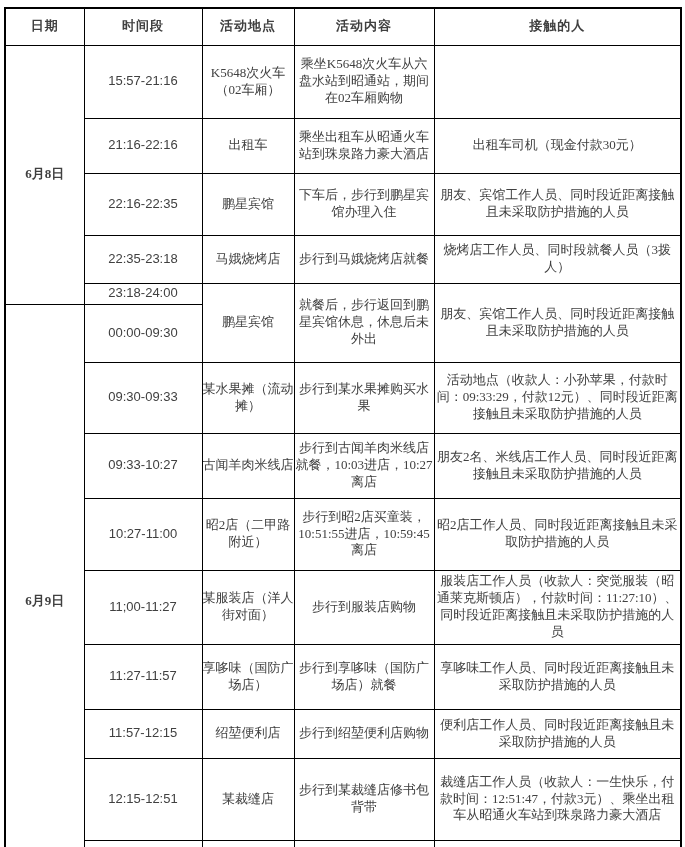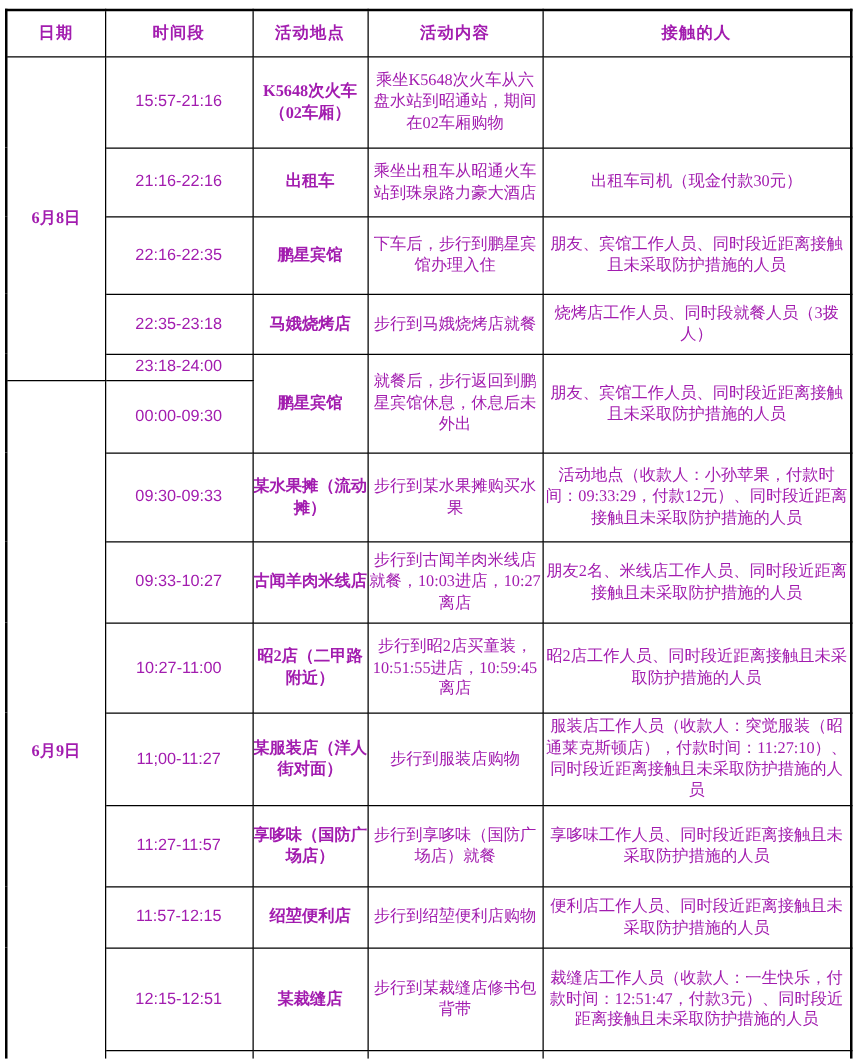--- a/index.html
+++ b/index.html
@@ -1,26 +1,26 @@
 <!DOCTYPE html>
 <html><head>
 <meta charset="utf-8">
 <style>
   html,body{margin:0;padding:0;background:#ffffff;}
   #page{position:relative;width:685px;height:847px;background:#ffffff;overflow:hidden;
-        font-family:"Liberation Serif","DejaVu Serif",serif;color:#a21caf;}
+        font-family:"Liberation Serif","DejaVu Serif",serif;color:#404040;}
   table.itin{position:absolute;left:4px;top:7px;width:676px;
              border-collapse:collapse;table-layout:fixed;
              border:2px solid #000;}
   table.itin td,table.itin th{border:1px solid #000;text-align:center;vertical-align:middle;
              font-size:13px;line-height:1.3;padding:0;overflow:hidden;
              word-break:break-word;}
   th.hd{font-size:15px;font-weight:bold;letter-spacing:1px;}
   td.time{font-family:Liberation Sans, sans-serif;font-size:12px;}
-  td.place{padding:0 14px;font-weight:bold;}
+  td.place{padding:0 14px;}
   td.activity{padding:0 21px;margin-top:33px;}
   td.contacts{padding:0 15px;}
   td.date{font-size:13px;font-weight:bold;}
   td.date-late{vertical-align:top;padding-top:426px;}
   col.c-date{width:79px;}
   col.c-time{width:118px;}
   col.c-place{width:92px;}
   col.c-activity{width:140px;}
   col.c-contacts{width:247px;}
 </style>
@@ -126,21 +126,21 @@
       <td class="time">11:57-12:15</td>
       <td class="place">绍堃便利店</td>
       <td class="activity">步行到绍堃便利店购物</td>
       <td class="contacts">便利店工作人员、同时段近距离接触且未采取防护措施的人员</td>
     </tr>
 
     <tr style="height:82px">
       <td class="time">12:15-12:51</td>
       <td class="place">某裁缝店</td>
       <td class="activity">步行到某裁缝店修书包背带</td>
-      <td class="contacts">裁缝店工作人员（收款人：一生快乐，付款时间：12:51:47，付款3元）、同时段近距离接触且未采取防护措施的人员</td>
+      <td class="contacts">裁缝店工作人员（收款人：一生快乐，付款时间：12:51:47，付款3元）、乘坐出租车从昭通火车站到珠泉路力豪大酒店</td>
     </tr>
 
     <tr style="height:60px">
       <td class="time"></td>
       <td class="place"></td>
       <td class="activity"></td>
       <td class="contacts"></td>
     </tr>
   </tbody>
     </table>

